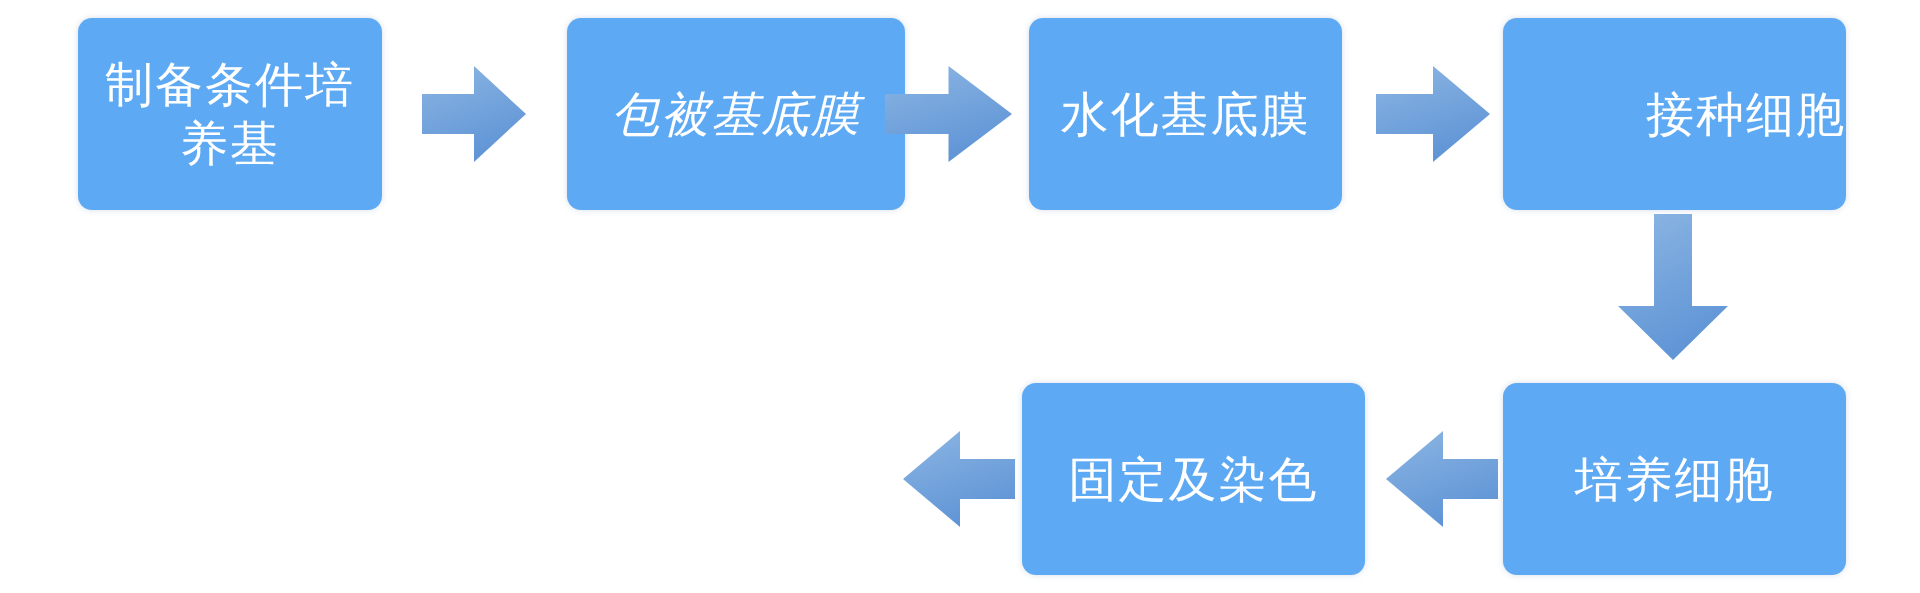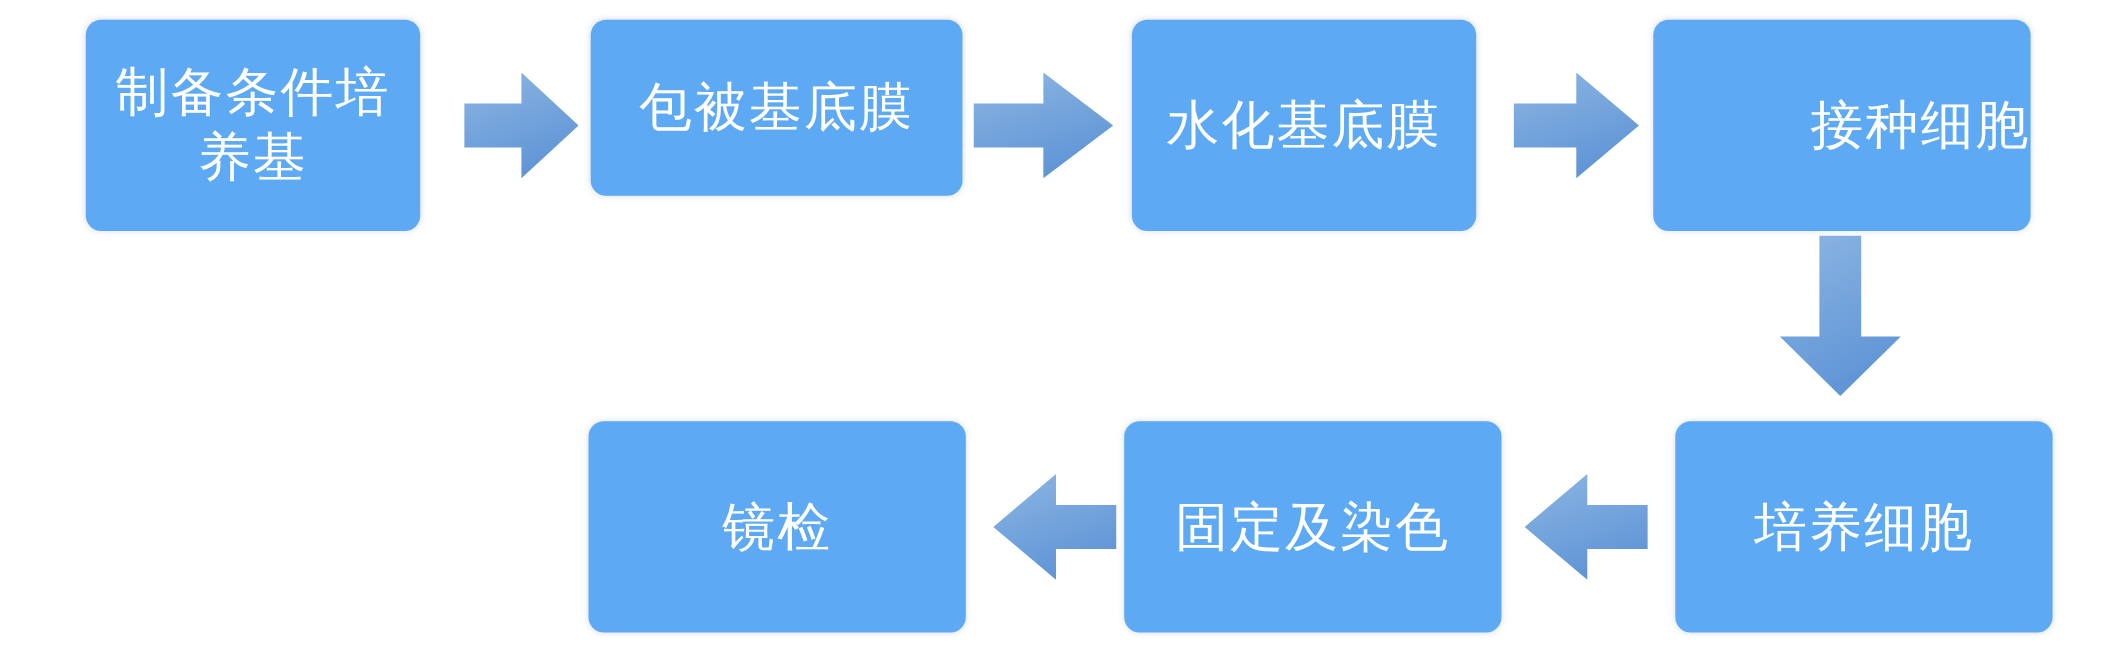--- a/index.html
+++ b/index.html
@@ -34,24 +34,24 @@
   }
   .flow-box .label.two-line {
     max-width: 262px;
   }
   .arrow {
     position: absolute;
     display: block;
   }
   
   #step-1 { left: 78px;   top: 18px;  width: 304px; height: 192px; }
-  #step-2 { left: 537px;  top: 18px;  width: 338px; height: 160px; }
+  #step-2 { left: 567px;  top: 18px;  width: 338px; height: 192px; font-style: italic; }
   #step-3 { left: 1029px; top: 18px;  width: 313px; height: 192px; }
   #step-4 { left: 1503px; top: 18px;  width: 343px; height: 192px; justify-content: flex-end; }
-  #step-5 { left: 1503px; top: 383px; width: 343px; height: 192px; margin-left: 20px; }
+  #step-5 { left: 1503px; top: 383px; width: 343px; height: 192px; }
   #step-6 { left: 1022px; top: 383px; width: 343px; height: 192px; text-align: center; }
   #step-7 { left: 535px;  top: 383px; width: 343px; height: 192px; }
   
   #arrow-1 { left: 422px;  top: 66px;  width: 104px; height: 96px; }
   #arrow-2 { left: 885px;  top: 66px;  width: 127px; height: 96px; }
   #arrow-3 { left: 1376px; top: 66px;  width: 114px; height: 96px; }
   #arrow-4 { left: 1618px; top: 214px; width: 110px; height: 146px; }
   #arrow-5 { left: 1386px; top: 431px; width: 112px; height: 96px; }
   #arrow-6 { left: 903px;  top: 431px; width: 112px; height: 96px; }
 </style>
@@ -81,23 +81,20 @@
   <div class="flow-box" id="step-4">
     <span class="label">接种细胞</span>
   </div>
 
   <div class="flow-box" id="step-5">
     <span class="label">培养细胞</span>
   </div>
   <div class="flow-box" id="step-6">
     <span class="label">固定及染色</span>
   </div>
-  <div class="flow-box" id="step-7">
-    <span class="label">镜检</span>
-  </div>
 
   <svg class="arrow" id="arrow-1" viewBox="0 0 110 96" preserveAspectRatio="none">
     <polygon points="0,28 55,28 55,0 110,48 55,96 55,68 0,68" fill="url(#arrowGrad)"></polygon>
   </svg>
   <svg class="arrow" id="arrow-2" viewBox="0 0 110 96" preserveAspectRatio="none">
     <polygon points="0,28 55,28 55,0 110,48 55,96 55,68 0,68" fill="url(#arrowGrad)"></polygon>
   </svg>
   <svg class="arrow" id="arrow-3" viewBox="0 0 110 96" preserveAspectRatio="none">
     <polygon points="0,28 55,28 55,0 110,48 55,96 55,68 0,68" fill="url(#arrowGrad)"></polygon>
   </svg>

